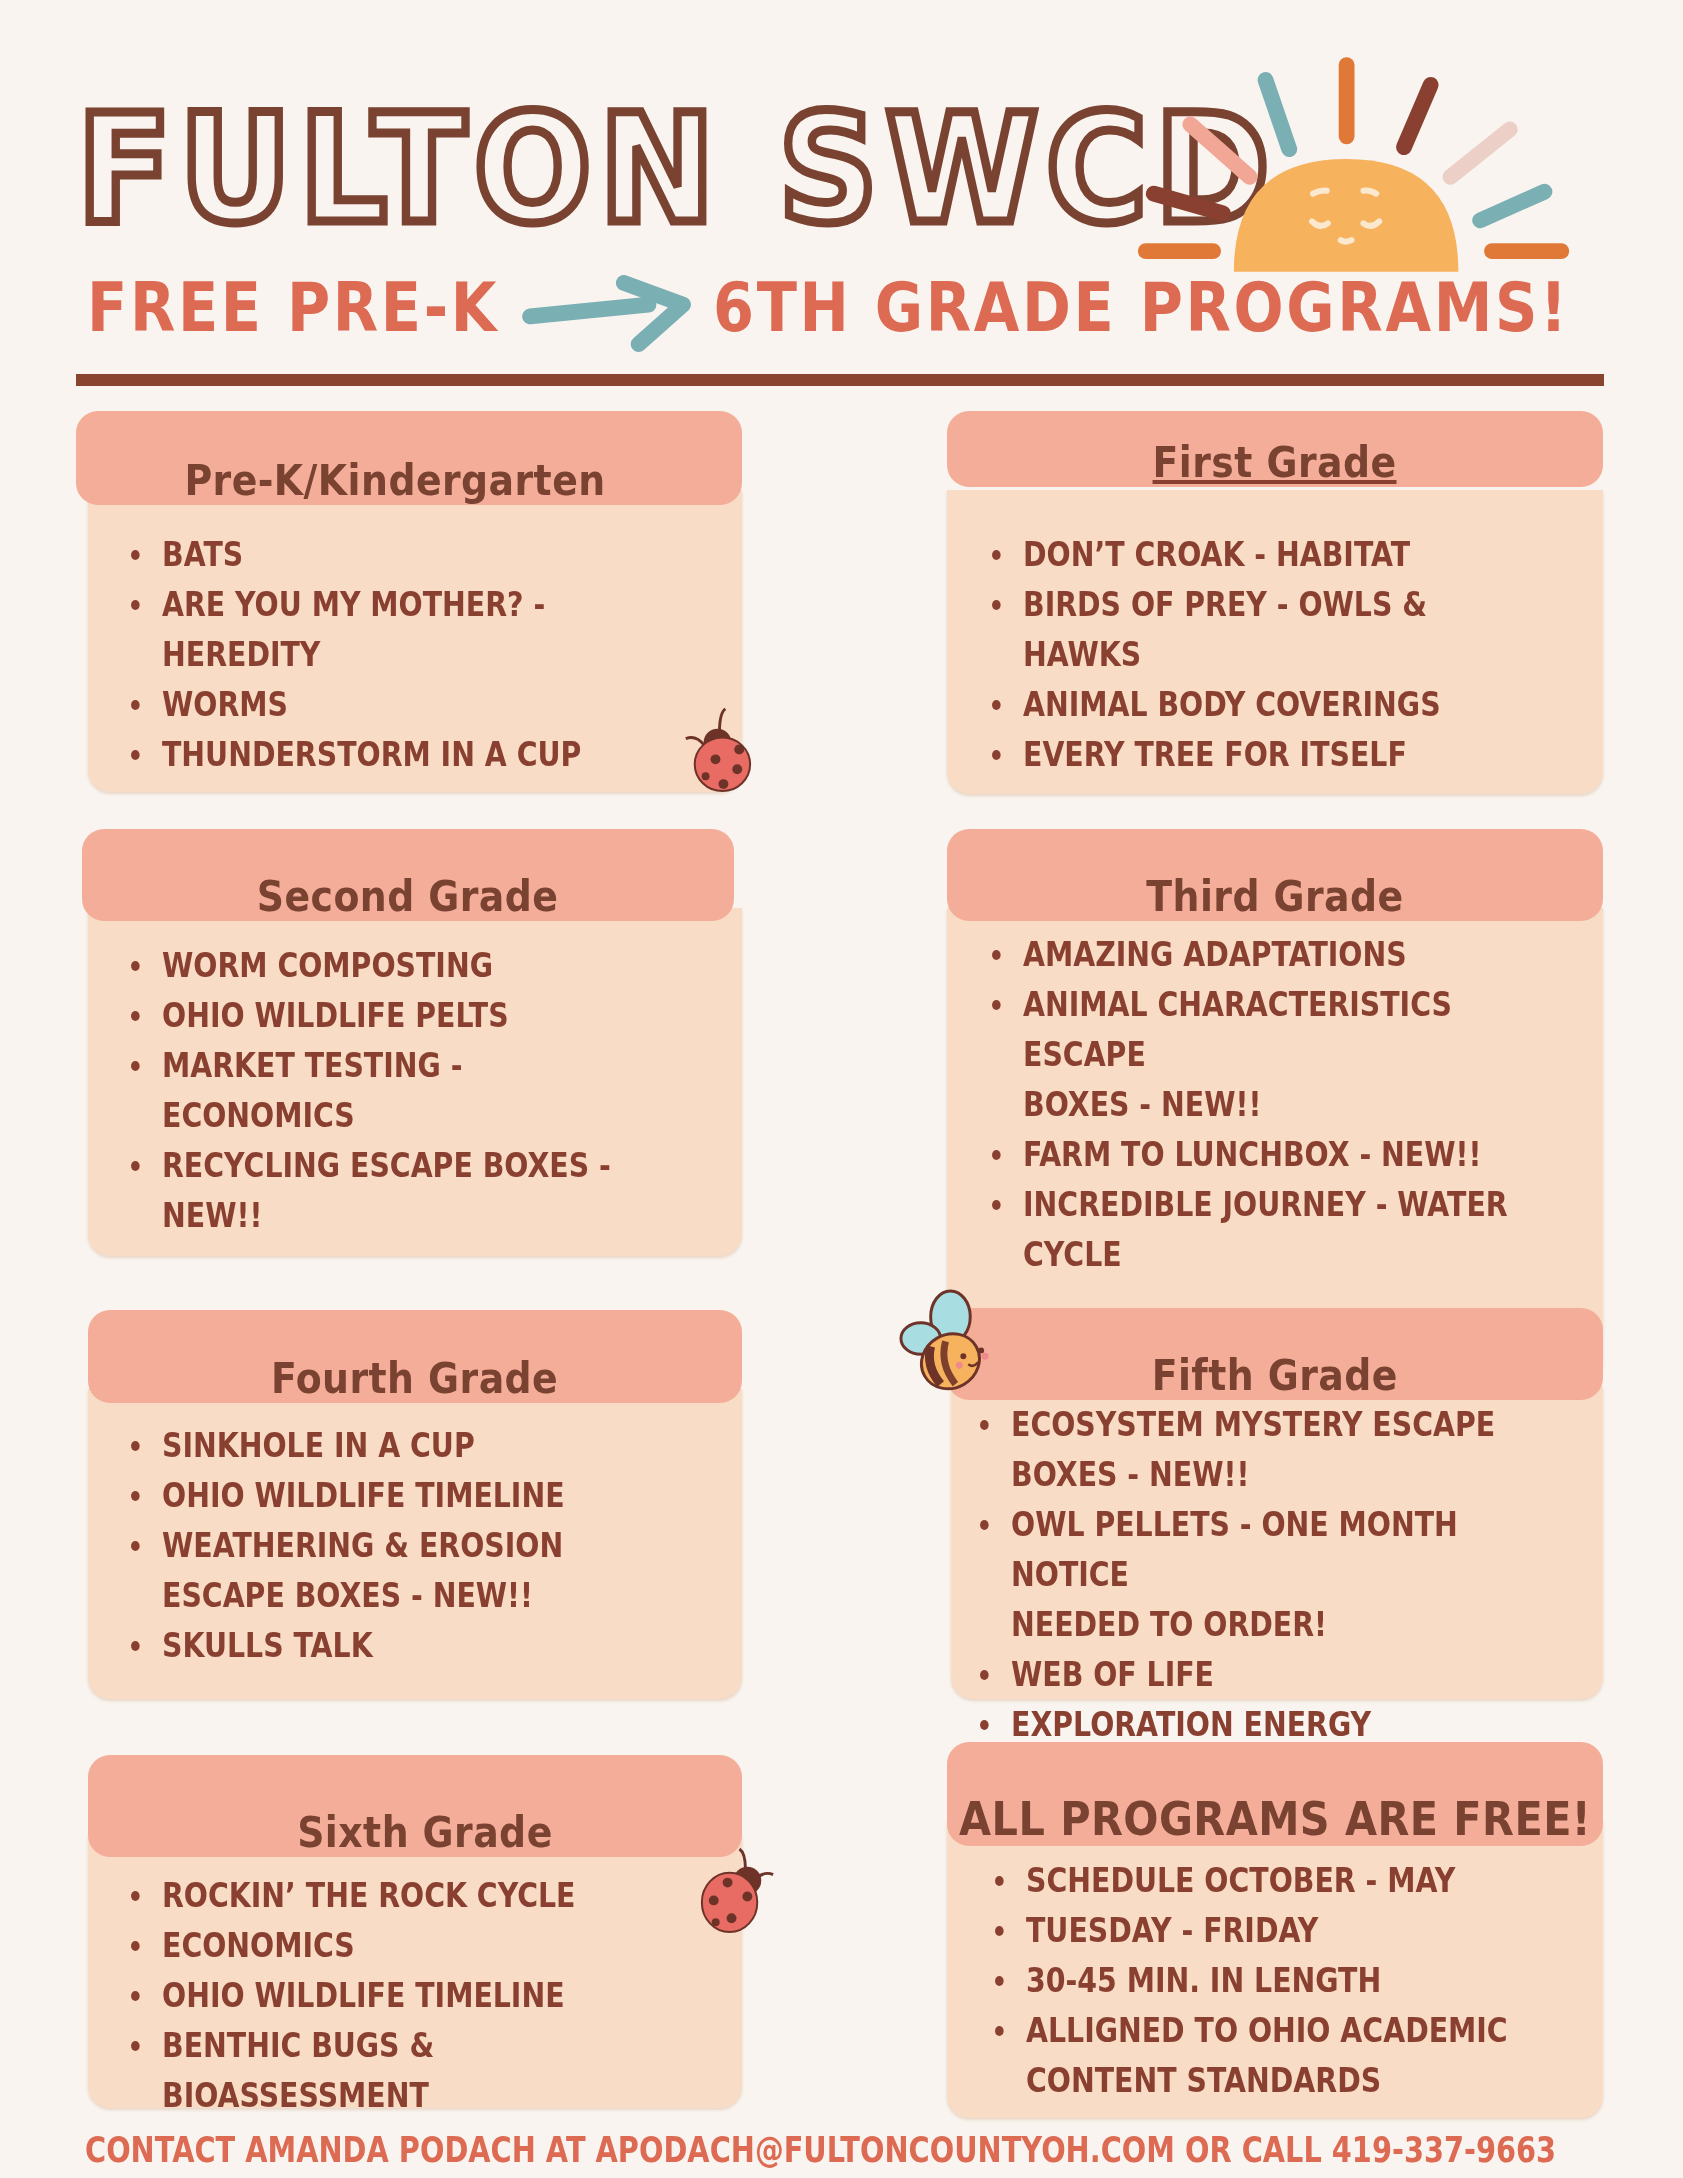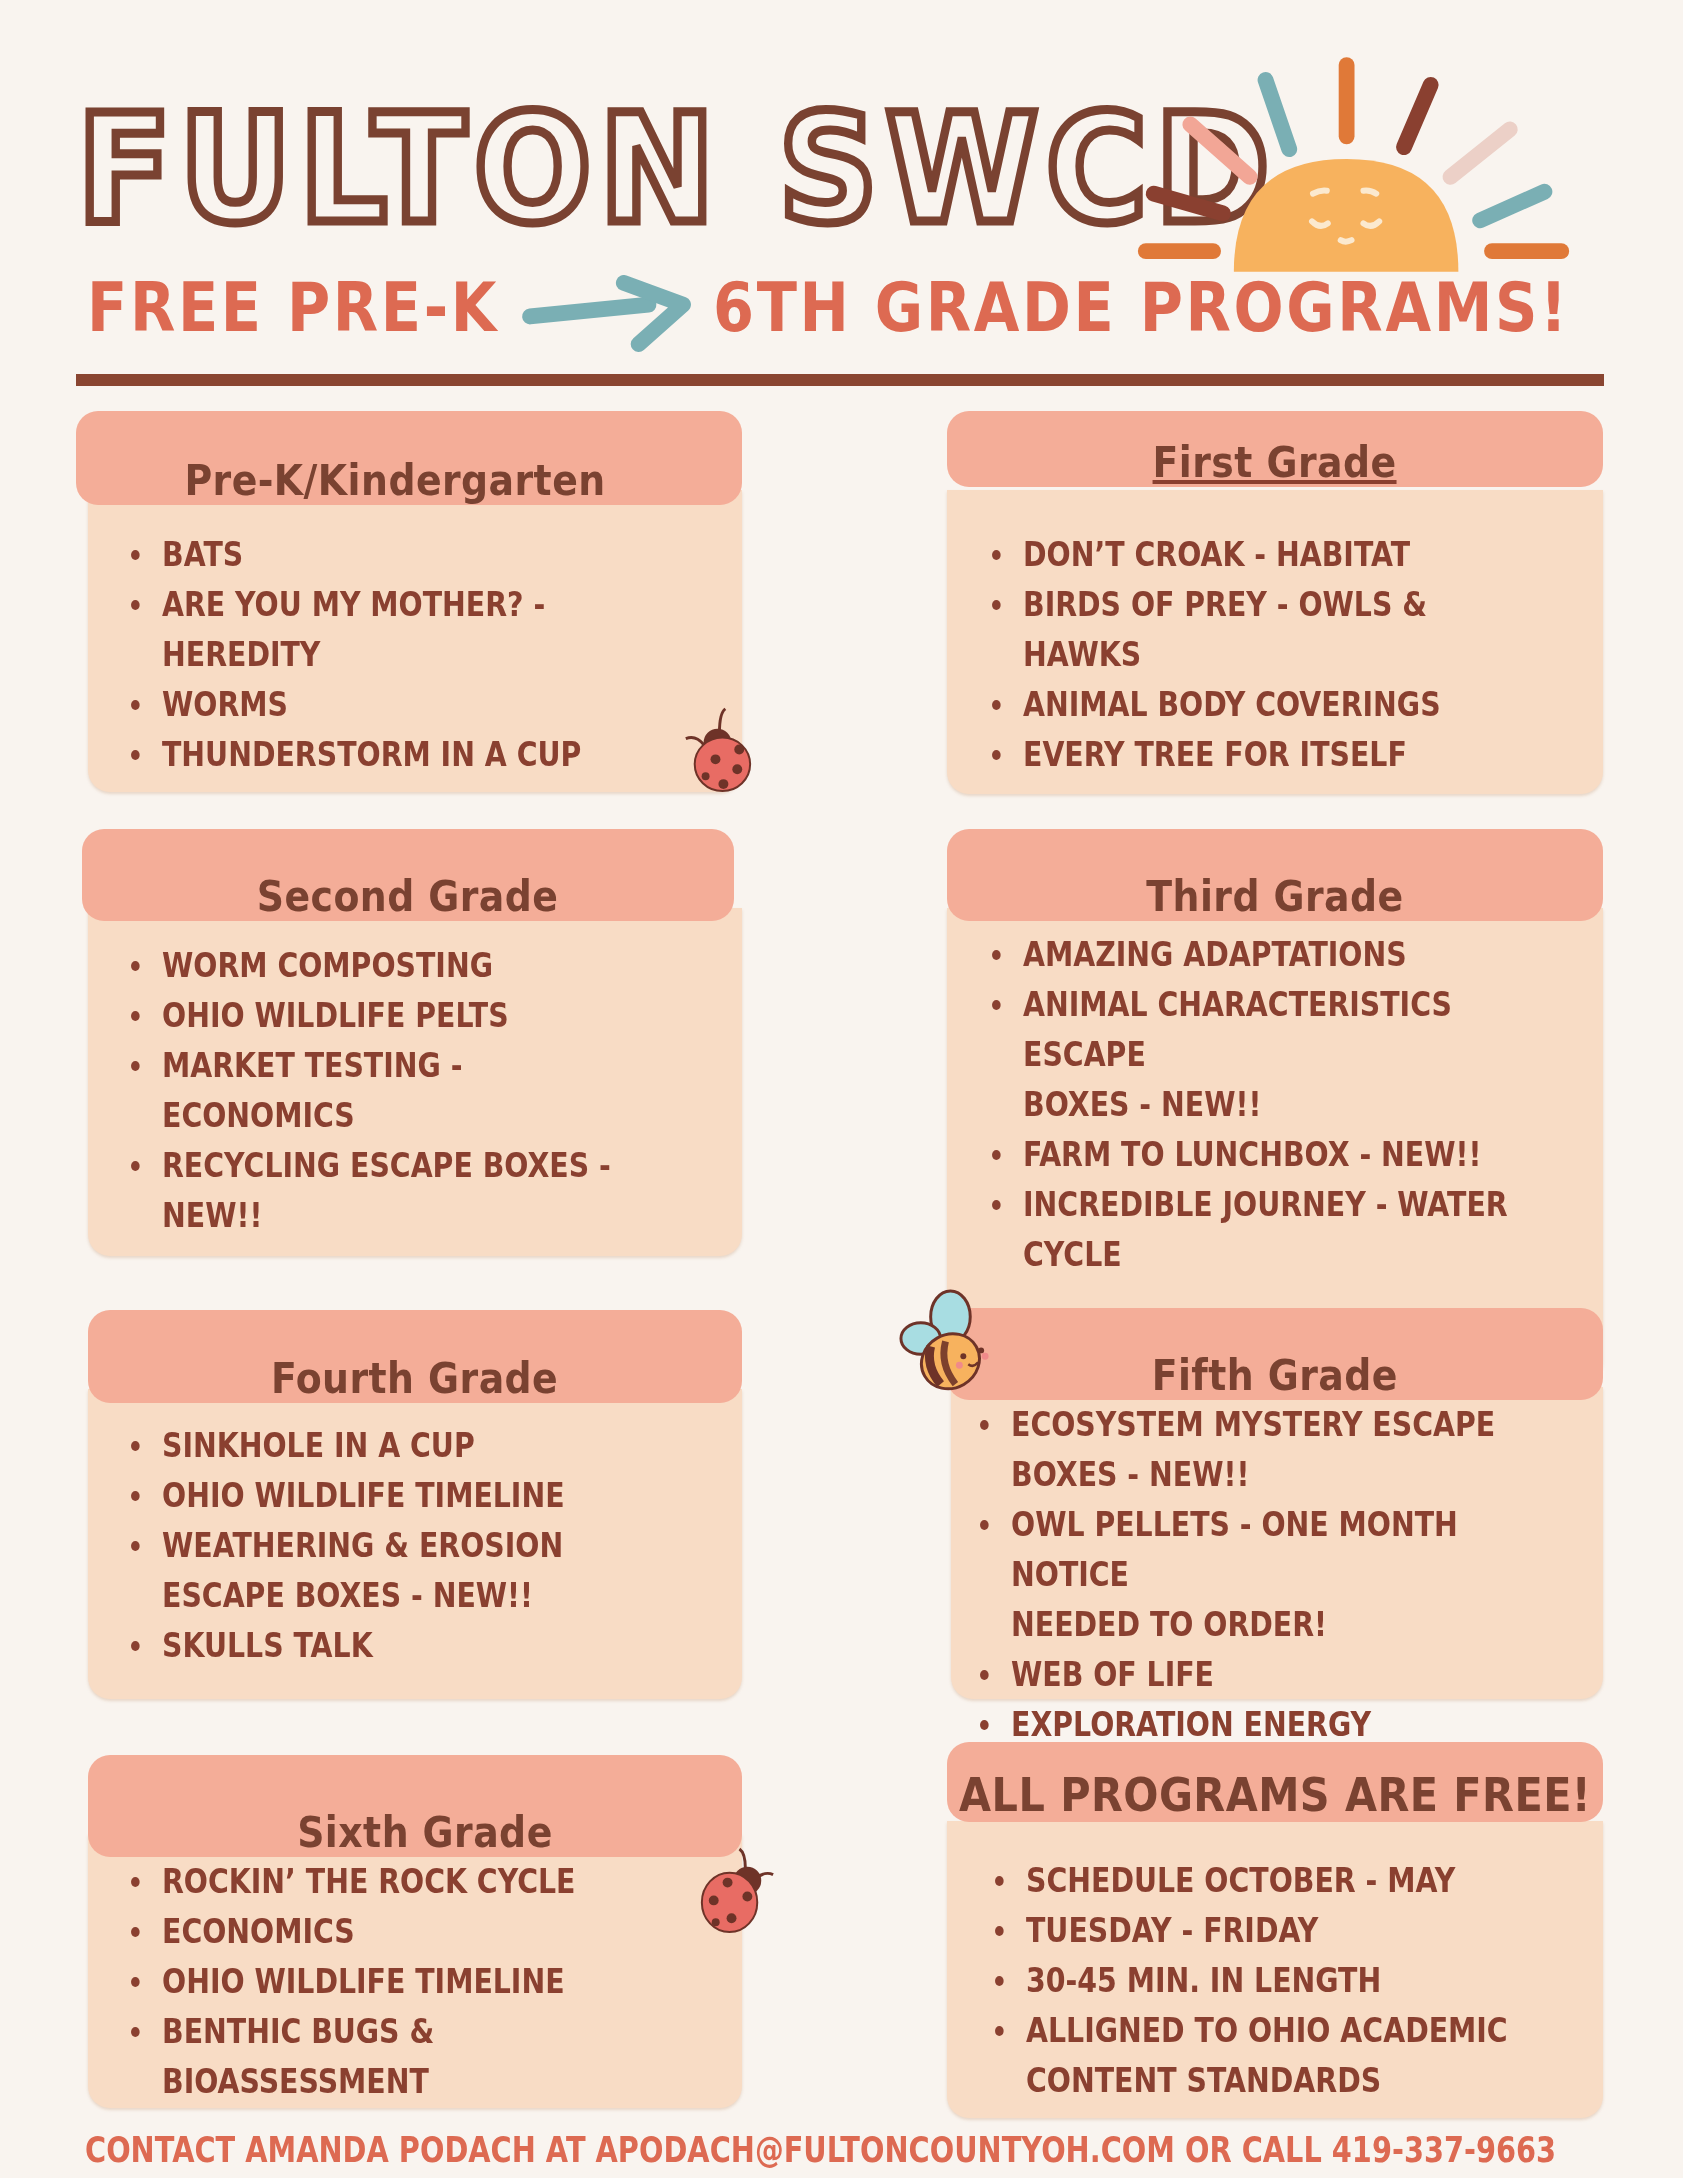--- a/index.html
+++ b/index.html
@@ -181,31 +181,31 @@
     <li>WEB OF LIFE</li>
     <li>EXPLORATION ENERGY</li>
   </ul>
 </div>
 
 <div class="card" style="left:88px; top:1755px; width:654px; height:353px;">
   <div class="body" style="top:79px; left:0;"></div>
   <div class="head" style="height:102px;padding-left:20px;">
     <span>Sixth Grade</span>
   </div>
-  <ul style="left:74px; top:102px;">
+  <ul style="left:74px; top:116px;">
     <li>ROCKIN’ THE ROCK CYCLE</li>
     <li>ECONOMICS</li>
     <li>OHIO WILDLIFE TIMELINE</li>
     <li>BENTHIC BUGS &amp; BIOASSESSMENT</li>
   </ul>
 </div>
 
 <div class="card" style="left:947px; top:1742px; width:656px; height:376px;">
   <div class="body" style="top:79px; left:0;"></div>
-  <div class="head" style="height:80px;">
+  <div class="head" style="height:104px;">
     <span style="font-size:46px;">ALL PROGRAMS ARE FREE!</span>
   </div>
   <ul style="left:79px; top:114px;">
     <li>SCHEDULE OCTOBER - MAY</li>
     <li>TUESDAY - FRIDAY</li>
     <li>30-45 MIN. IN LENGTH</li>
     <li>ALLIGNED TO OHIO ACADEMIC
 CONTENT STANDARDS</li>
   </ul>
 </div>

